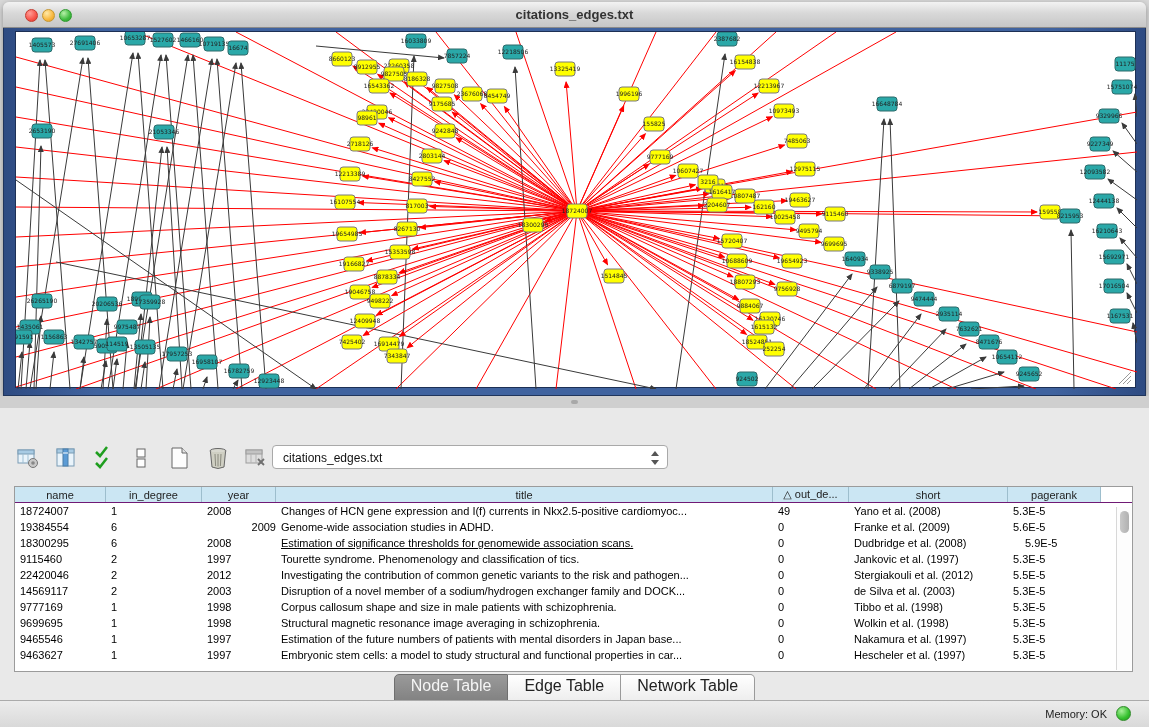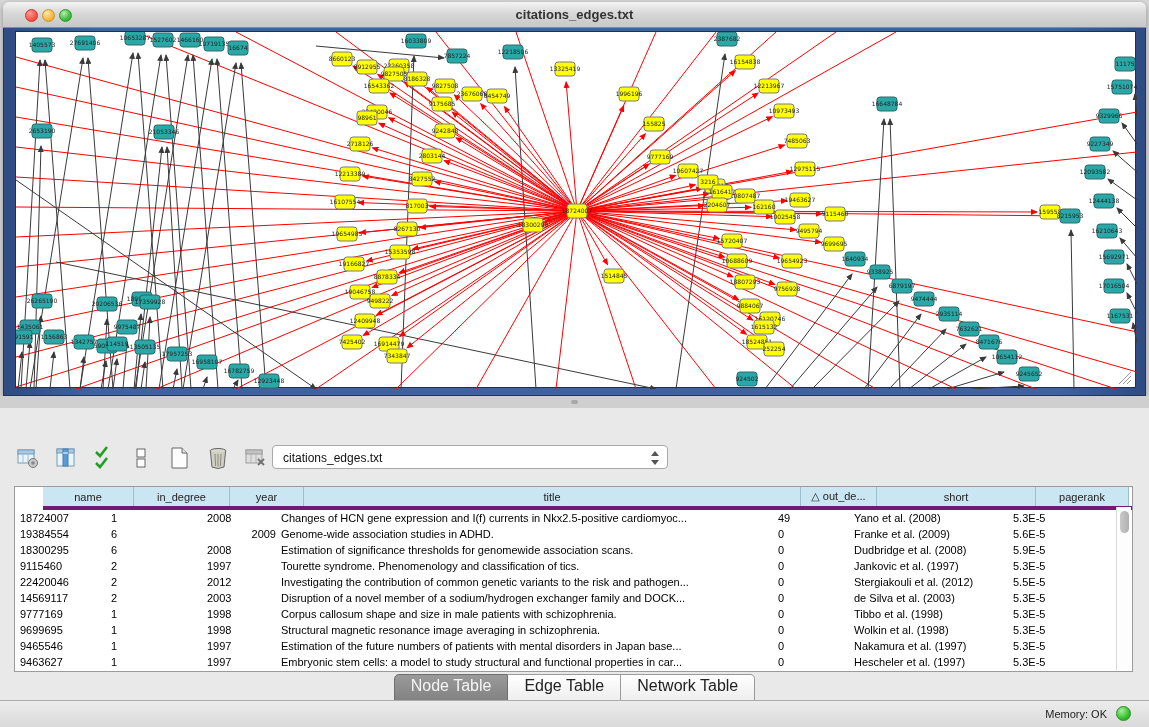--- a/index.html
+++ b/index.html
@@ -46,21 +46,21 @@
   .fx { font-family:"Liberation Serif", serif; font-style:italic; font-weight:bold; font-size:15px; color:#222; }
   .combo { position:absolute; left:272px; top:37px; width:396px; height:24px; background:#fff;
     border:1px solid #a9a9a9; border-radius:4px; font-size:12px; color:#111; }
   .combo-text { position:absolute; left:10px; top:5px; }
   .combo-step { position:absolute; right:6px; top:4px; width:10px; height:16px; }
   .combo-step .up { position:absolute; top:1px; left:0; width:0; height:0; border-left:4px solid transparent; border-right:4px solid transparent; border-bottom:5px solid #555; }
   .combo-step .dn { position:absolute; bottom:1px; left:0; width:0; height:0; border-left:4px solid transparent; border-right:4px solid transparent; border-top:5px solid #555; }
 
   
   .grid { position:absolute; left:14px; top:78px; width:1119px; height:186px; background:#fff; border:1px solid #9b9b9b; }
-  .thead { display:flex; height:23px; border-bottom:4px solid #701a75;margin-left:28px; }
+  .thead { display:flex; height:16px; border-bottom:1px solid #701a75; }
   .th { background:#cbe6f3; border-right:1px solid #9dbecd; font-size:11px; color:#222;
     display:flex; align-items:center; justify-content:center; overflow:hidden; white-space:nowrap; }
   .tr { display:flex; height:16px; }
   .td { font-size:11px; color:#000; padding-left:5px; overflow:hidden; white-space:nowrap; line-height:16px; }
   .vscroll { position:absolute; right:1px; top:20px; width:15px; bottom:1px; background:#fdfdfd; border-left:1px solid #d8d8d8; }
   .vthumb { position:absolute; left:3px; top:4px; width:9px; height:22px; border-radius:5px;
     background:linear-gradient(90deg,#c9c9c9,#b0b0b0); }
 
   
   .segbar { position:absolute; left:0; right:0; top:266px; display:flex; justify-content:center; }
@@ -840,24 +840,24 @@
           <div class="td" style="width: 74px; text-align: right;">2009</div>
           <div class="td" style="width: 497px;">Genome-wide association studies in ADHD.</div>
           <div class="td" style="width: 76px;">0</div>
           <div class="td" style="width: 159px;">Franke et al. (2009)</div>
           <div class="td" style="width: 93px;">5.6E-5</div>
         </div>
         <div class="tr">
           <div class="td" style="width: 91px;">18300295</div>
           <div class="td" style="width: 96px;">6</div>
           <div class="td" style="width: 74px;">2008</div>
-          <div class="td" style="width: 497px;">Estimation of significance thresholds for genomewide association scans.</div>
+          <div class="td" style="width: 497px; text-decoration: underline;">Estimation of significance thresholds for genomewide association scans.</div>
           <div class="td" style="width: 76px;">0</div>
           <div class="td" style="width: 159px;">Dudbridge et al. (2008)</div>
-          <div class="td" style="width: 93px;">5.9E-5</div>
+          <div class="td" style="width: 93px; margin-left: 12px;">5.9E-5</div>
         </div>
         <div class="tr">
           <div class="td" style="width: 91px;">9115460</div>
           <div class="td" style="width: 96px;">2</div>
           <div class="td" style="width: 74px;">1997</div>
           <div class="td" style="width: 497px;">Tourette syndrome. Phenomenology and classification of tics.</div>
           <div class="td" style="width: 76px;">0</div>
           <div class="td" style="width: 159px;">Jankovic et al. (1997)</div>
           <div class="td" style="width: 93px;">5.3E-5</div>
         </div>

